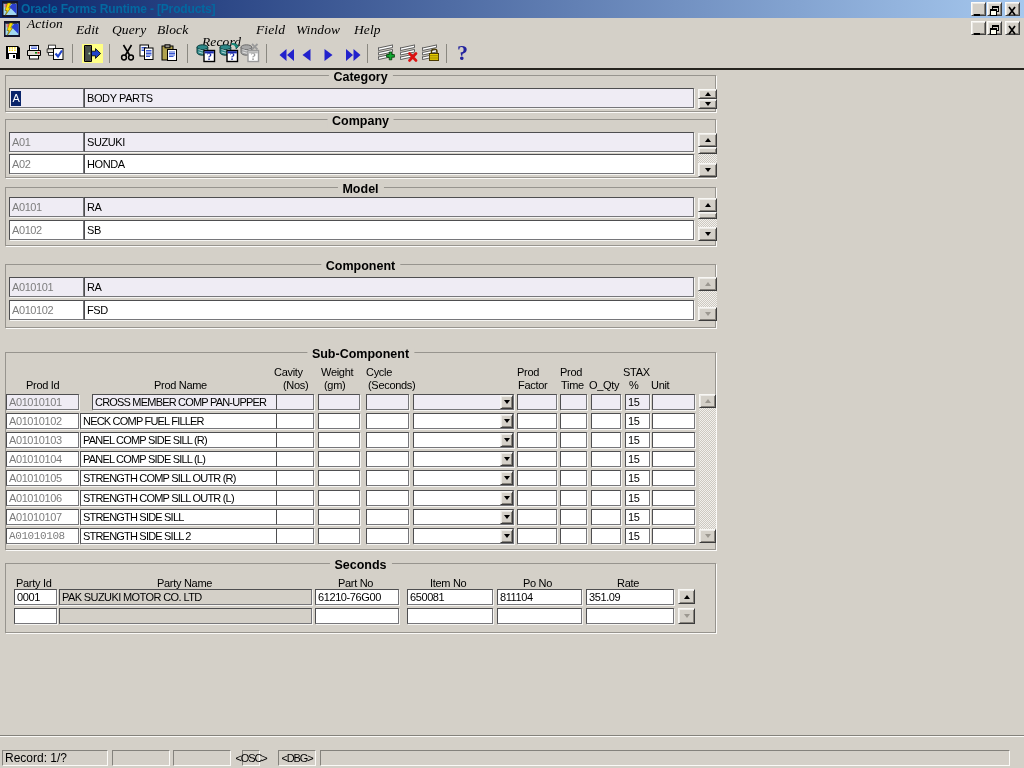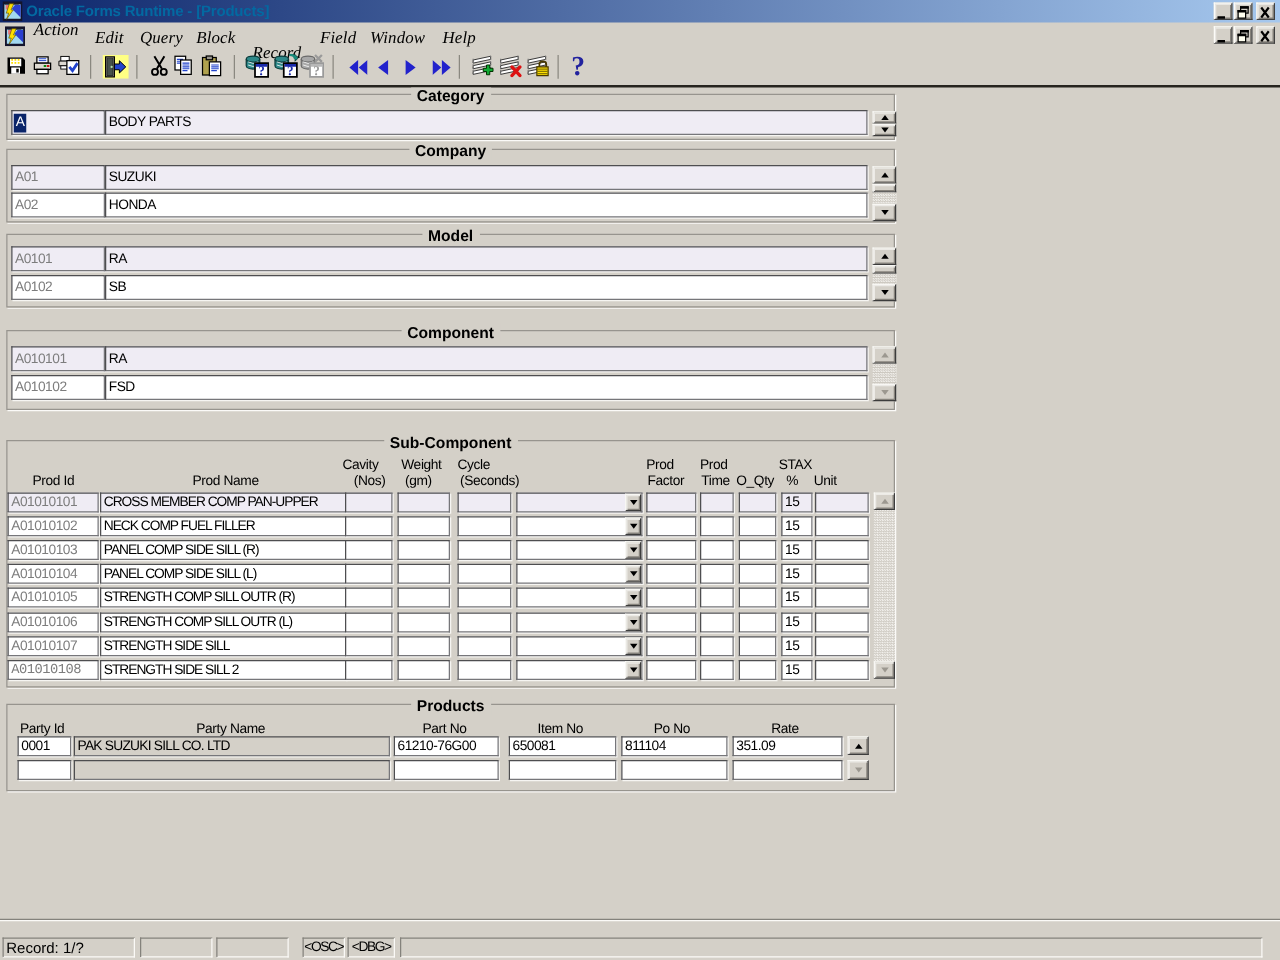--- a/index.html
+++ b/index.html
@@ -227,21 +227,21 @@
 <div class="frame" style="left:5px;top:187px;width:711px;height:59px;">
     <div class="ftitle">Model</div>
   </div>
 <div class="frame" style="left:5px;top:264px;width:711px;height:64px;">
     <div class="ftitle">Component</div>
   </div>
 <div class="frame" style="left:5px;top:352px;width:711px;height:198px;">
     <div class="ftitle">Sub-Component</div>
   </div>
 <div class="frame" style="left:5px;top:563px;width:711px;height:70px;">
-    <div class="ftitle">Products</div>
+    <div class="ftitle">Seconds</div>
   </div>
 <div class="f lav" style="left:9px;top:88px;width:75px;height:20px;padding-left:1px;">
     <span style="background:#0a246a;color:#fff;display:inline-block;height:15px;line-height:15px;padding:0 1.5px;">A</span>
   </div>
 <div class="f lav" style="left:84px;top:88px;width:610px;height:20px;">BODY PARTS</div>
 <div class="btn3" style="left:698px;top:89px;width:19px;height:10px;">
     <div class="tri" style="left:50%;top:50%;transform:translate(-50%,-50%);border-left:3.5px solid transparent;border-right:3.5px solid transparent;border-bottom:4.5px solid #000;"></div>
   </div>
 <div class="btn3" style="left:698px;top:99px;width:19px;height:10px;">
     <div class="tri" style="left:50%;top:50%;transform:translate(-50%,-50%);border-left:3.5px solid transparent;border-right:3.5px solid transparent;border-top:4.5px solid #000;"></div>
@@ -291,21 +291,21 @@
 <div class="hdr" style="left:154px;top:379px;">Prod Name</div>
 <div class="hdr" style="left:283px;top:379px;">(Nos)</div>
 <div class="hdr" style="left:324px;top:379px;">(gm)</div>
 <div class="hdr" style="left:368px;top:379px;">(Seconds)</div>
 <div class="hdr" style="left:518px;top:379px;">Factor</div>
 <div class="hdr" style="left:561px;top:379px;">Time</div>
 <div class="hdr" style="left:589px;top:379px;">O_Qty</div>
 <div class="hdr" style="left:629px;top:379px;">%</div>
 <div class="hdr" style="left:651px;top:379px;">Unit</div>
 <div class="f lav gtx" style="left:6px;top:394px;width:73px;height:16px;">A01010101</div>
-<div class="f lav" style="left:80px;top:394px;width:197px;height:16px;letter-spacing:-0.8px;">CROSS MEMBER COMP PAN-UPPER</div>
+<div class="f lav" style="left:92px;top:394px;width:197px;height:16px;letter-spacing:-0.8px;">CROSS MEMBER COMP PAN-UPPER</div>
 <div class="f lav" style="left:276px;top:394px;width:38px;height:16px;"></div>
 <div class="f lav" style="left:318px;top:394px;width:42px;height:16px;"></div>
 <div class="f lav" style="left:366px;top:394px;width:43px;height:16px;"></div>
 <div class="f lav" style="left:413px;top:394px;width:101px;height:16px;"></div>
 <div class="btn3" style="left:500px;top:395px;width:13px;height:14px;">
     <div class="tri" style="left:50%;top:50%;transform:translate(-50%,-50%);border-left:3.5px solid transparent;border-right:3.5px solid transparent;border-top:4.5px solid #000;"></div>
   </div>
 <div class="f lav" style="left:517px;top:394px;width:40px;height:16px;"></div>
 <div class="f lav" style="left:560px;top:394px;width:27px;height:16px;"></div>
 <div class="f lav" style="left:591px;top:394px;width:30px;height:16px;"></div>
@@ -416,21 +416,21 @@
 <div class="btn3" style="left:699px;top:529px;width:17px;height:14px;">
     <div class="tri" style="left:50%;top:50%;transform:translate(-50%,-50%);border-left:3.5px solid transparent;border-right:3.5px solid transparent;border-top:4.5px solid #9c9890;"></div>
   </div>
 <div class="hdr" style="left:16px;top:577px;">Party Id</div>
 <div class="hdr" style="left:157px;top:577px;">Party Name</div>
 <div class="hdr" style="left:338px;top:577px;">Part No</div>
 <div class="hdr" style="left:430px;top:577px;">Item No</div>
 <div class="hdr" style="left:523px;top:577px;">Po No</div>
 <div class="hdr" style="left:617px;top:577px;">Rate</div>
 <div class="f " style="left:14px;top:589px;width:43px;height:16px;">0001</div>
-<div class="f gbg" style="left:59px;top:589px;width:253px;height:16px;letter-spacing:-0.6px;">PAK SUZUKI SILL CO. LTD</div>
+<div class="f gbg" style="left:59px;top:589px;width:253px;height:16px;letter-spacing:-0.6px;">PAK SUZUKI MOTOR CO. LTD</div>
 <div class="f " style="left:315px;top:589px;width:84px;height:16px;">61210-76G00</div>
 <div class="f " style="left:407px;top:589px;width:86px;height:16px;">650081</div>
 <div class="f " style="left:497px;top:589px;width:85px;height:16px;">811104</div>
 <div class="f " style="left:586px;top:589px;width:88px;height:16px;">351.09</div>
 <div class="f " style="left:14px;top:608px;width:43px;height:16px;"></div>
 <div class="f gbg" style="left:59px;top:608px;width:253px;height:16px;"></div>
 <div class="f " style="left:315px;top:608px;width:84px;height:16px;"></div>
 <div class="f " style="left:407px;top:608px;width:86px;height:16px;"></div>
 <div class="f " style="left:497px;top:608px;width:85px;height:16px;"></div>
 <div class="f " style="left:586px;top:608px;width:88px;height:16px;"></div>
@@ -438,14 +438,14 @@
     <div class="tri" style="left:50%;top:50%;transform:translate(-50%,-50%);border-left:3.5px solid transparent;border-right:3.5px solid transparent;border-bottom:4.5px solid #000;"></div>
   </div>
 <div class="btn3" style="left:678px;top:608px;width:17px;height:16px;">
     <div class="tri" style="left:50%;top:50%;transform:translate(-50%,-50%);border-left:3.5px solid transparent;border-right:3.5px solid transparent;border-top:4.5px solid #9c9890;"></div>
   </div>
 <div class="a" style="left:0;top:735px;width:1024px;height:1px;background:#84827c;"></div>
 <div class="a" style="left:0;top:736px;width:1024px;height:1px;background:#fbfaf7;"></div>
 <div class="sp" style="left:2px;top:750px;width:106px;height:16px;">Record: 1/?</div>
 <div class="sp" style="left:112px;top:750px;width:58px;height:16px;"></div>
 <div class="sp" style="left:173px;top:750px;width:58px;height:16px;"></div>
-<div class="sp" style="left:242px;top:750px;width:34px;height:16px;letter-spacing:-1.1px;font-size:11px;padding-left:0;justify-content:center;">&lt;OSC&gt;</div>
+<div class="sp" style="left:242px;top:750px;width:18px;height:16px;letter-spacing:-1.1px;font-size:11px;padding-left:0;justify-content:center;">&lt;OSC&gt;</div>
 <div class="sp" style="left:278px;top:750px;width:38px;height:16px;letter-spacing:-1.1px;font-size:11px;padding-left:0;justify-content:center;">&lt;DBG&gt;</div>
 <div class="sp" style="left:320px;top:750px;width:690px;height:16px;"></div>
 </body></html>

